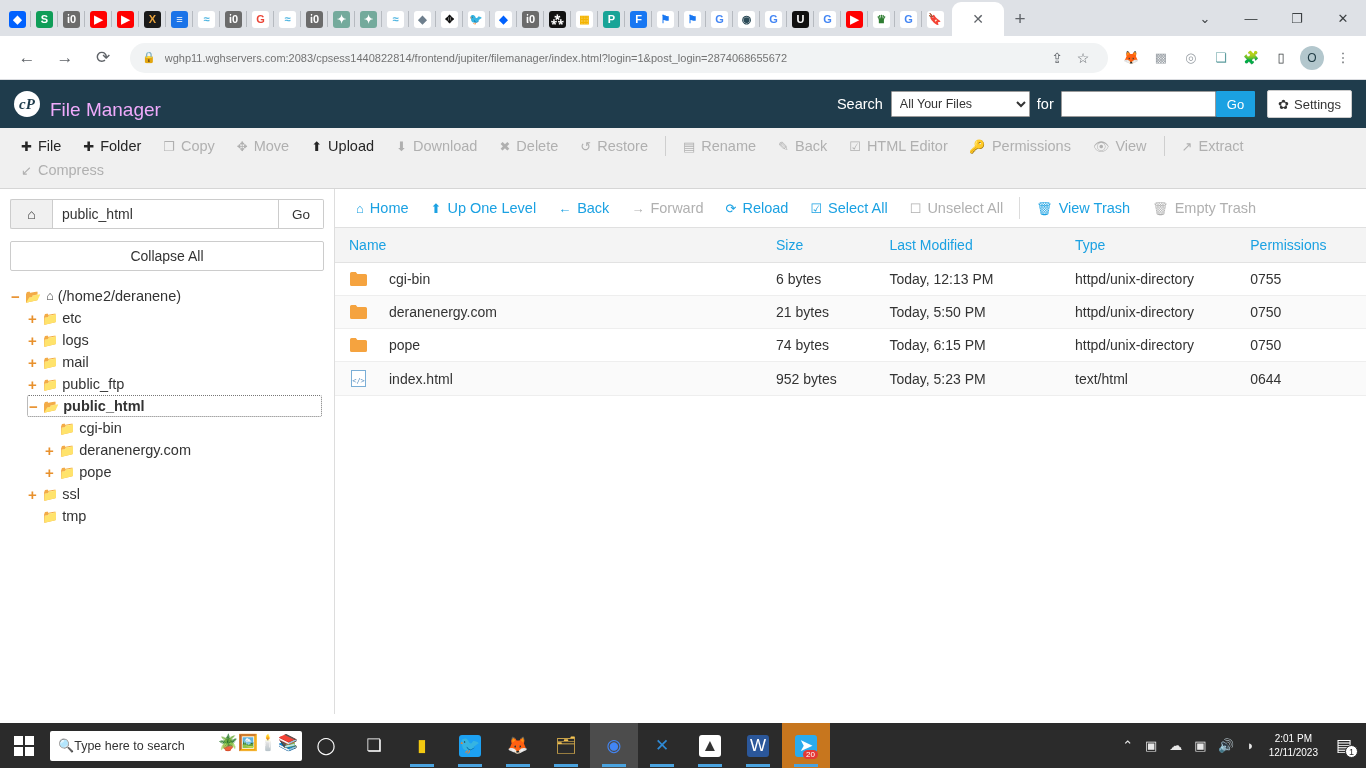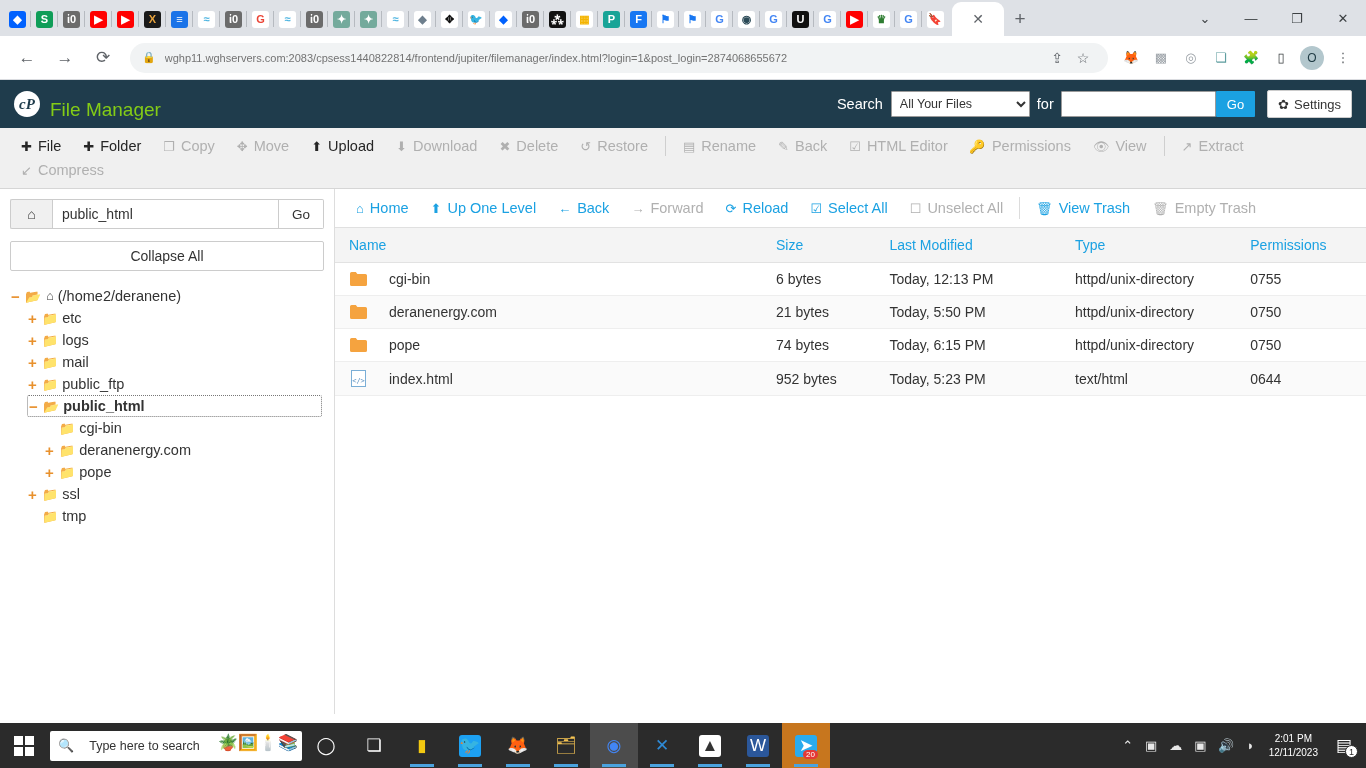--- a/index.html
+++ b/index.html
@@ -97,21 +97,21 @@
     display: flex; align-items: center; padding: 0 14px;
   }
   .cp-logo {
     width: 26px; height: 26px; border-radius: 50%;
     background: #fff; color: #1f3c4c;
     display: flex; align-items: center; justify-content: center;
     font-weight: bold; font-style: italic; font-size: 15px;
     font-family: "Liberation Serif", serif;
     margin-right: 10px;
   }
-  .cp-title { color: #84cc16; font-size: 19px; margin-top: 12px; }
+  .cp-title { color: #f0abfc; font-size: 19px; margin-top: 12px; }
   .cp-search { margin-left: auto; display: flex; align-items: center; }
   .cp-search-label { color: #fff; font-size: 14.5px; margin-right: 8px; }
   .cp-select {
     height: 26px; width: 139px; font-size: 12.5px;
     border: 1px solid #9a9a9a; background: #fff; color: #333;
     padding: 0 4px; font-family: "Liberation Sans", sans-serif;
     border-radius: 1px;
   }
   .cp-for { color: #fff; font-size: 14.5px; margin: 0 7px; }
   .cp-input {
@@ -242,21 +242,21 @@
   }
   .start-btn {
     width: 48px; height: 45px; display: flex;
     align-items: center; justify-content: center;
   }
   .tb-search {
     width: 252px; height: 30px; background: #fff;
     border-radius: 2px; display: flex; align-items: center;
     padding: 0 8px; margin-left: 2px; position: relative; overflow: hidden;
   }
-  .tb-search-txt { font-size: 12.5px; color: #333; margin-left: 15px; }
+  .tb-search-txt { font-size: 12.5px; color: #333; margin-left: 0; }
   .tbicon {
     width: 48px; height: 45px; display: flex;
     align-items: center; justify-content: center; position: relative;
   }
   .tbicon.running::after {
     content: ""; position: absolute; bottom: 1px; left: 12px;
     width: 24px; height: 3px; background: #4aa3df;
   }
   .tbicon.active { background: #4c4c4c; }
   .tbicon.telegram-active { background: #c7761e; }

